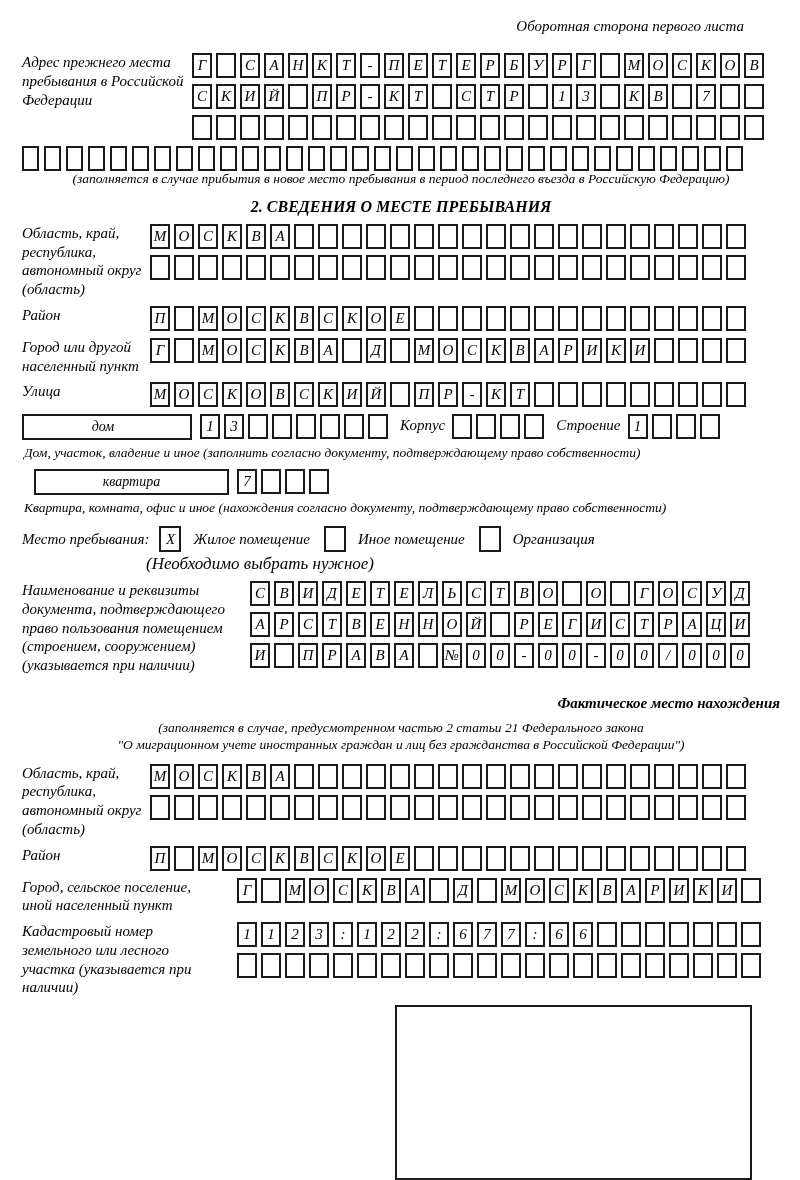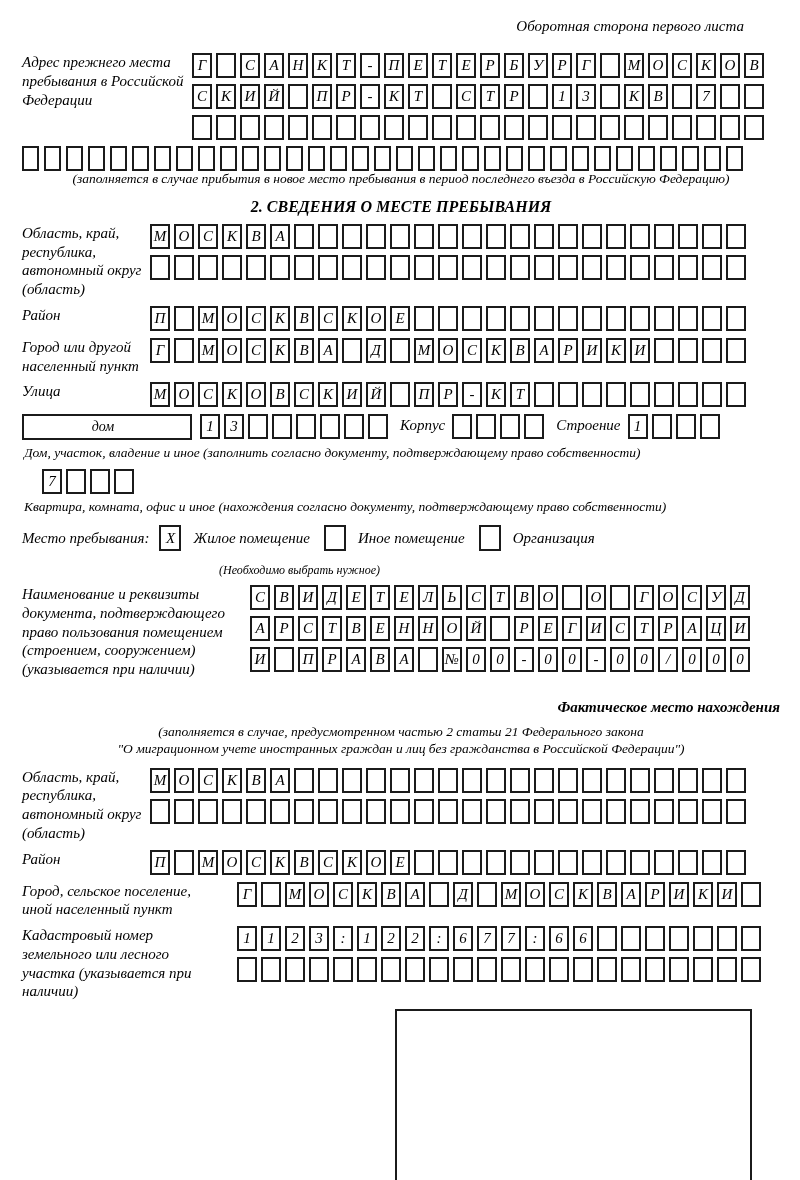--- a/index.html
+++ b/index.html
@@ -43,21 +43,21 @@
     display: flex; align-items: center; justify-content: center;
     font-size: 14px;
   }
   .inline-label { font-size: 15px; padding: 3px 7px 0 12px; flex: none; }
   .gap8 { width: 8px; flex: none; }
 
   .stay-row { display: flex; align-items: center; margin-top: 9px; font-size: 15px; text-align: center; }
   .stay-label { flex: none; padding-right: 10px; }
   .checkbox { width: 22px; height: 26px; }
   .opt-label { padding: 0 14px 0 12px; flex: none; }
-  .stay-note { font-size: 12px; text-align: right; width: 240px; margin-left: 118px; margin-top: 12px; }
+  .stay-note { font-size: 17px; text-align: center; width: 240px; margin-left: 118px; margin-top: 2px; }
 
   .stamp-box { margin-left: 373px; margin-top: 8px; width: 357px; height: 175px; border: 2px solid #1b1b1b; }
   .stamp-caption { margin-left: 368px; margin-top: 5px; width: 375px; font-size: 13.5px; line-height: 1.35; text-align: center; }
 
   .mt4 { } .mt10 { margin-top: 10px; }
   .caption-left { margin: 5px 0 2px 2px; }
 </style>
 </head>
 <body>
 
@@ -364,20 +364,21 @@
     <div class="cells">
         <span class="cell">1</span>
         <span class="cell"></span>
         <span class="cell"></span>
         <span class="cell"></span>
       </div>
   </div>
   <div class="caption caption-left">Дом, участок, владение и иное (заполнить согласно документу, подтверждающему право собственности)</div>
 
   <div class="row" style="margin-left:12px;">
+    <div class="named-box" style="width:195px;">квартира</div>
     <div class="gap8"></div>
     <div class="cells">
         <span class="cell">7</span>
         <span class="cell"></span>
         <span class="cell"></span>
         <span class="cell"></span>
       </div>
   </div>
   <div class="caption caption-left">Квартира, комната, офис и иное (нахождения согласно документу, подтверждающему право собственности)</div>
 

